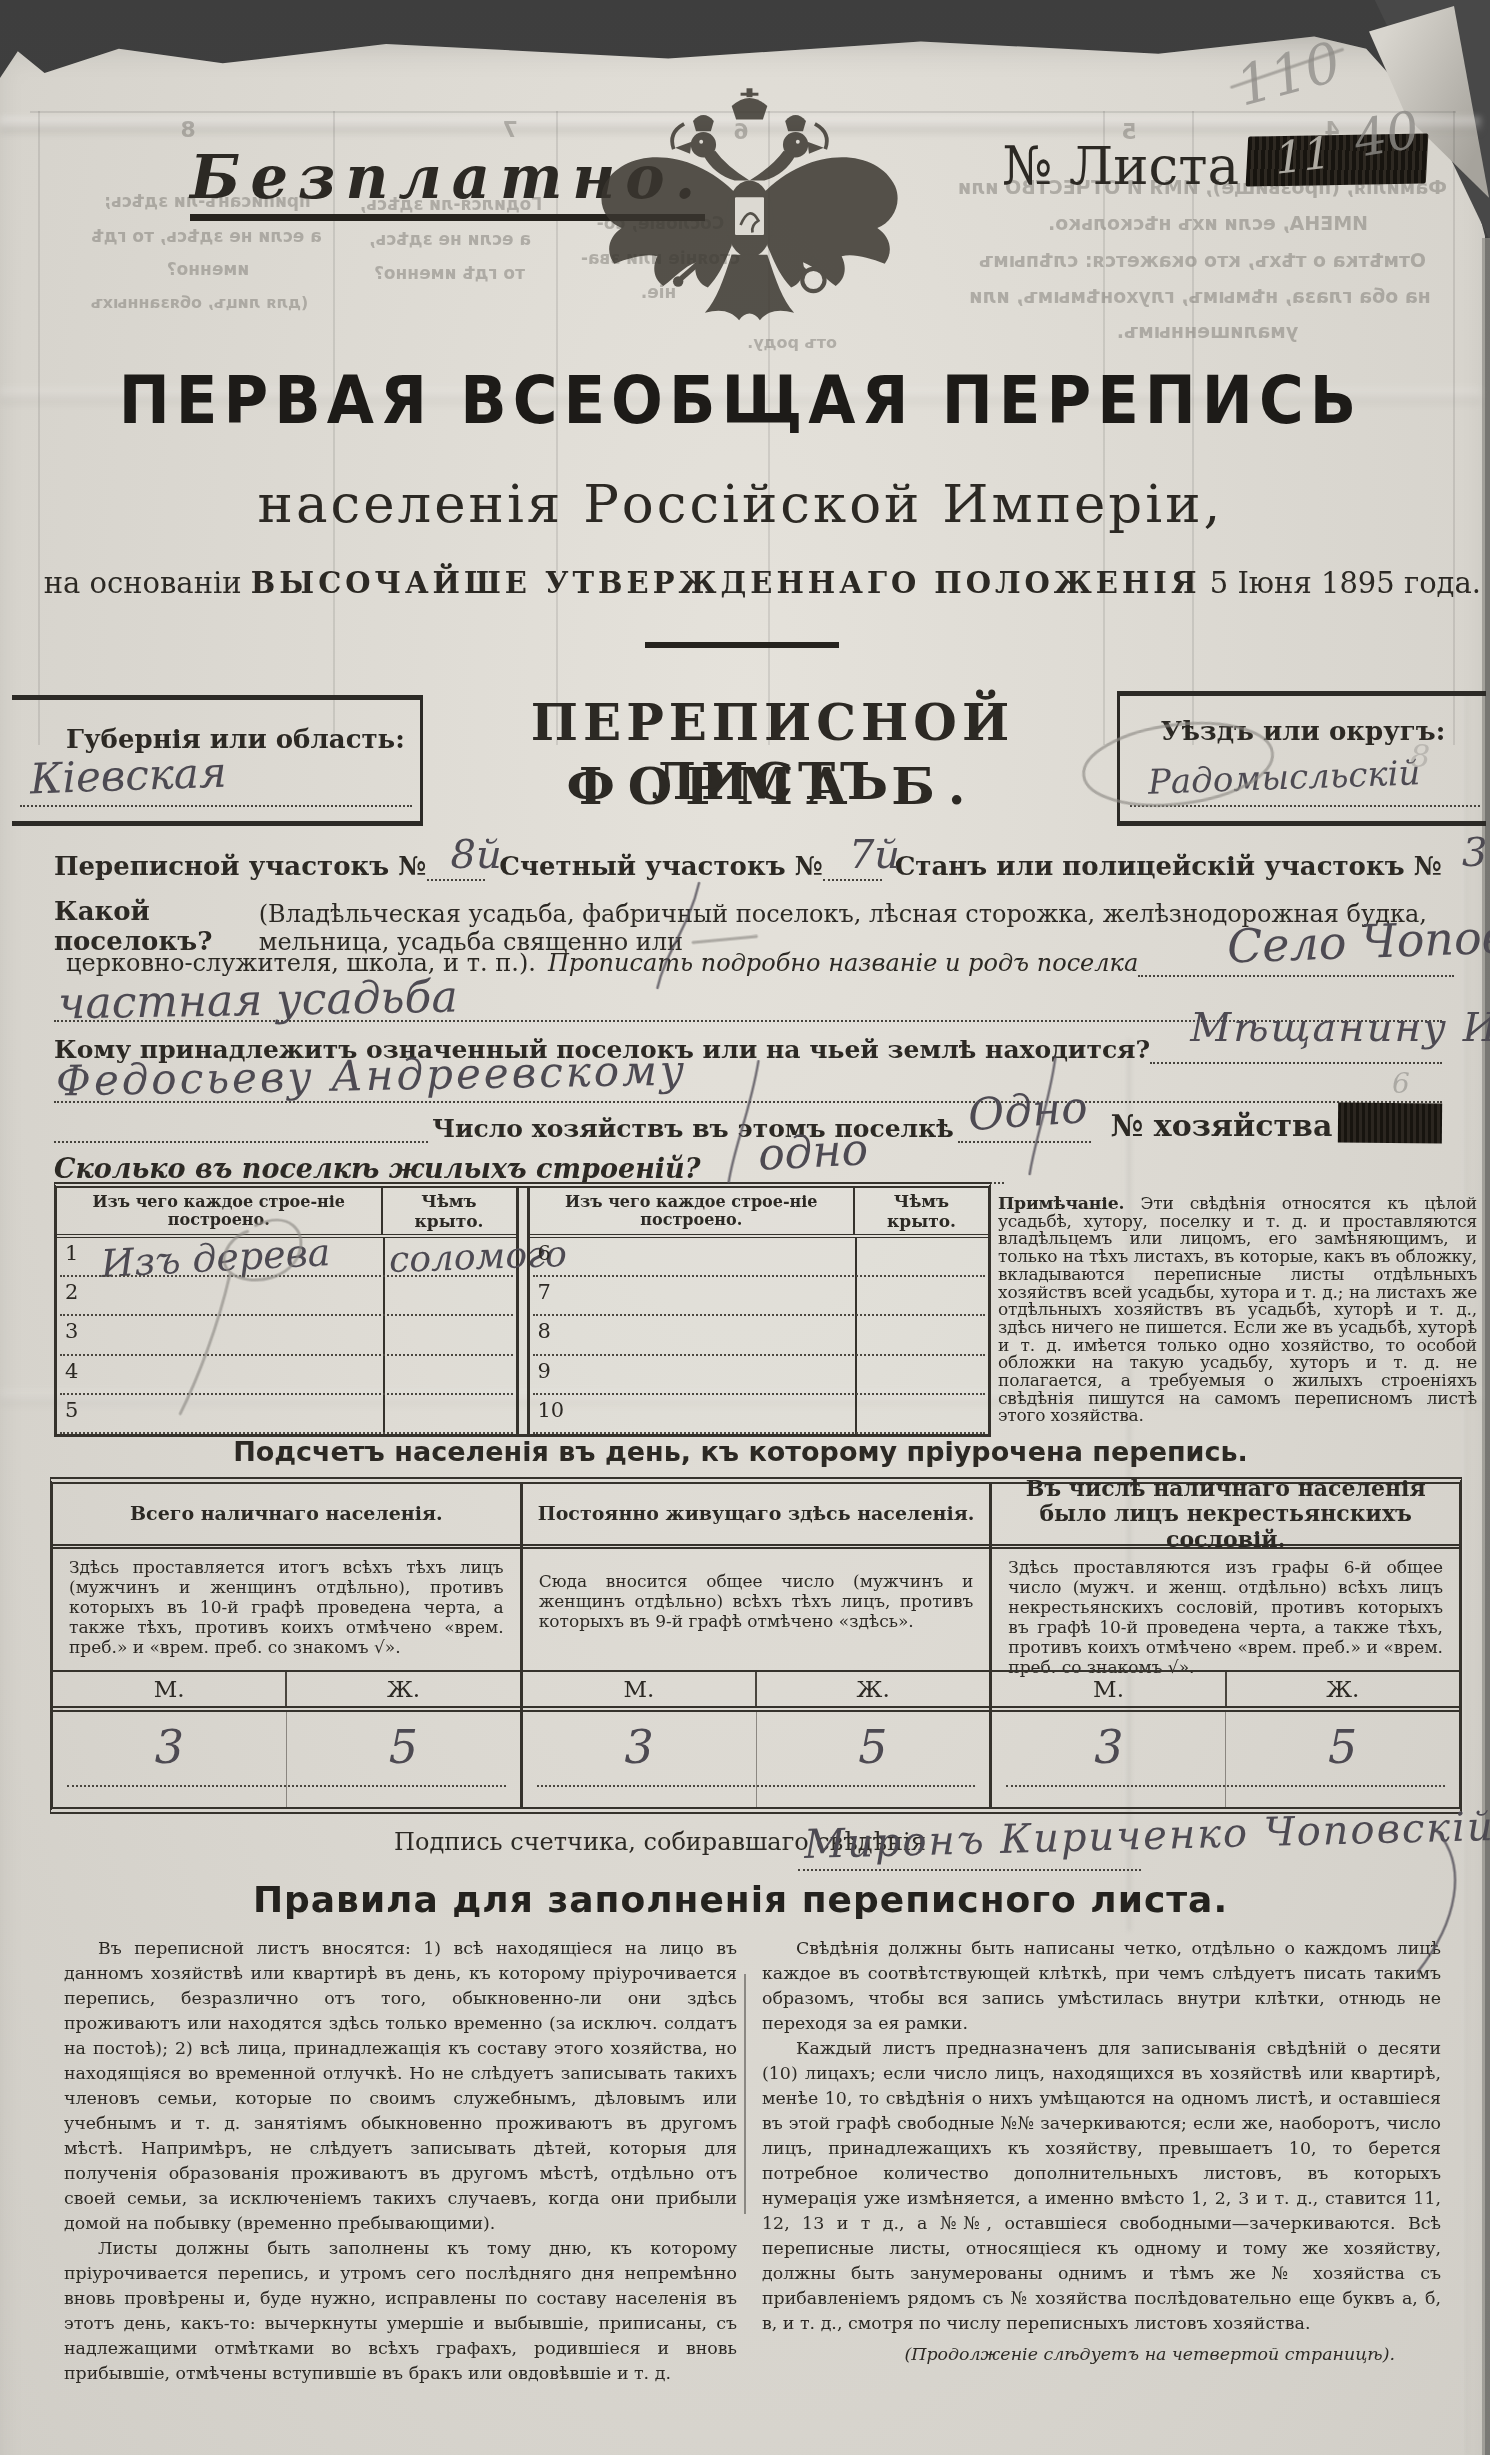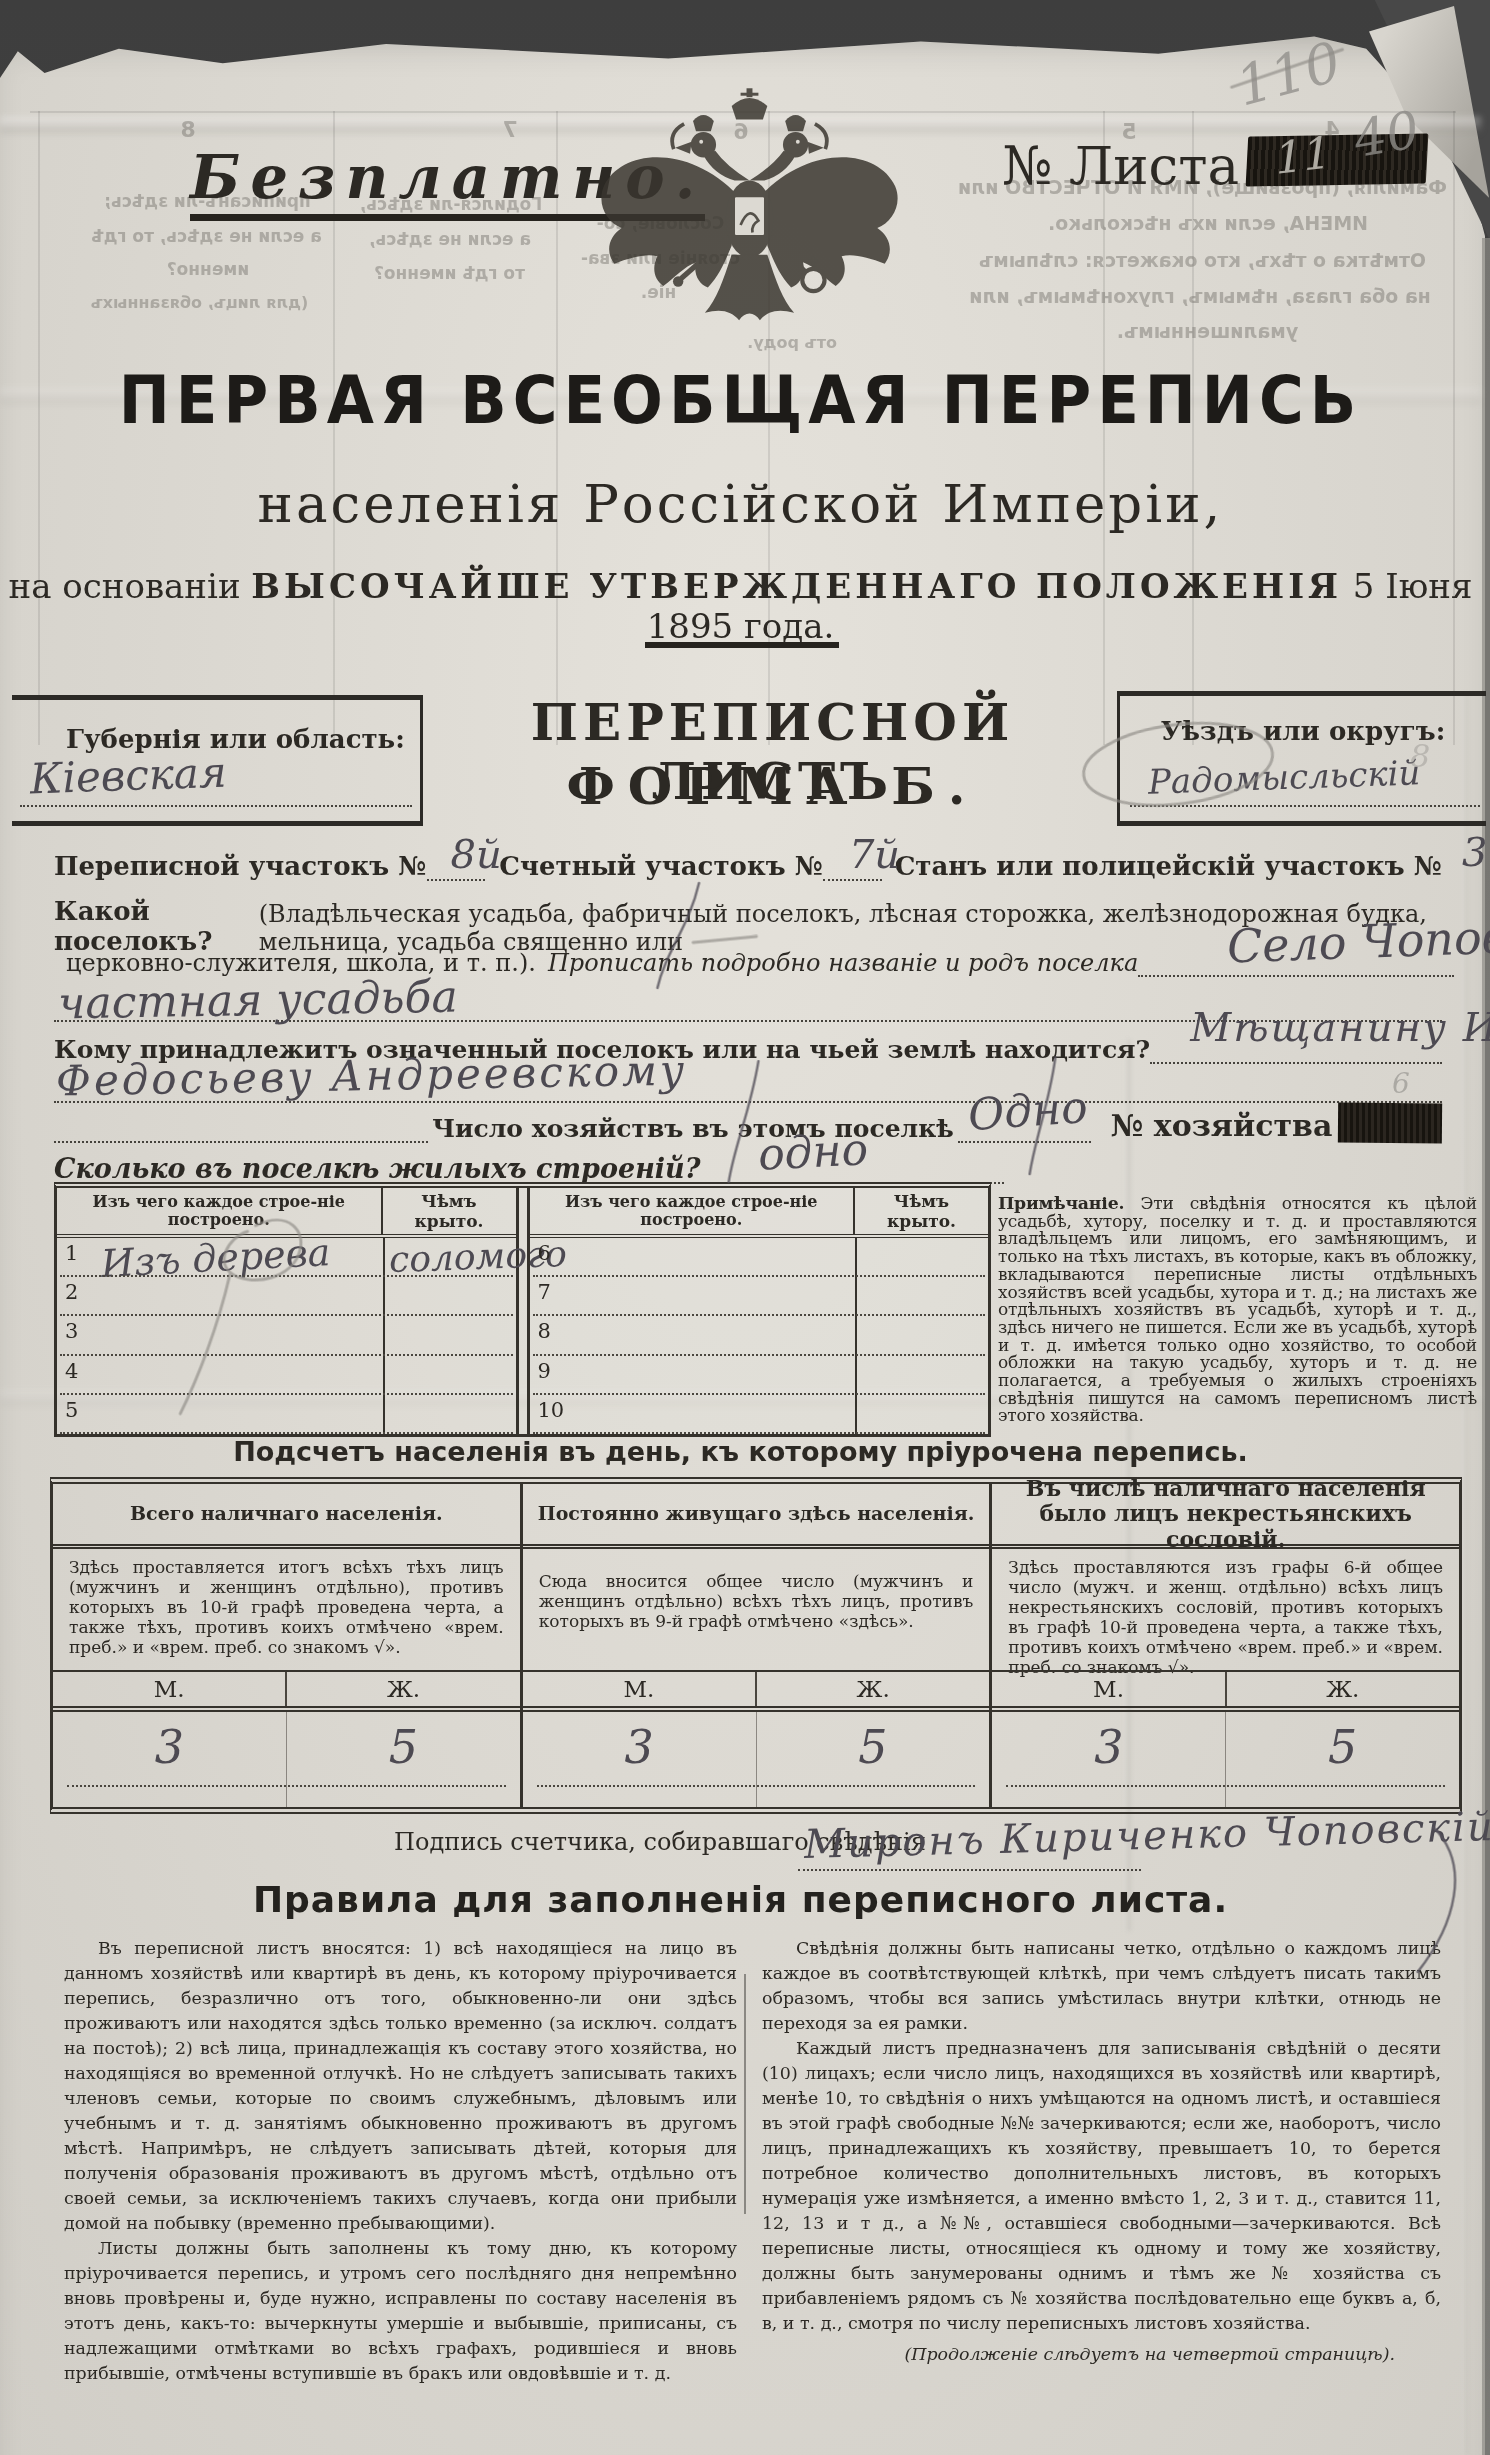--- a/index.html
+++ b/index.html
@@ -34,21 +34,21 @@
     transform:skewX(-4deg) rotate(-1deg);border-radius:2px;
     background:repeating-linear-gradient(90deg,#17140f 0 4px,#2e2922 4px 7px);}
   .stamp .hwlight{position:absolute;left:28px;top:-6px;color:#cfccc4;opacity:.8;
     font-style:italic;font-size:44px;transform:rotate(-6deg);}
   .stamp2{display:inline-block;position:relative;width:131px;height:40px;margin-left:6px;
     transform:rotate(.5deg);background:repeating-linear-gradient(90deg,#17140f 0 3px,#2b2620 3px 6px);}
   .t1{position:absolute;left:0;width:1481px;top:364px;text-align:center;
     font-family:"DejaVu Sans",sans-serif;font-weight:bold;font-size:61px;letter-spacing:6px;
     transform:scaleY(1.08);color:#1d1b18;}
   .t2{position:absolute;left:0;width:1481px;top:473px;text-align:center;font-size:53px;letter-spacing:3px;}
-  .t3{position:absolute;left:0;width:1481px;top:566px;text-align:center;font-size:34px;}
+  .t3{position:absolute;left:0;width:1481px;top:566px;text-align:right;font-size:29px;}
   .t3 .emph{letter-spacing:4px;font-weight:bold;}
   .midrule{position:absolute;left:645px;top:642px;width:194px;height:6px;background:#26231e;}
   
   .boxL{position:absolute;left:12px;top:695px;width:408px;height:121px;
     border-top:5px solid #2c2a26;border-bottom:5px solid #2c2a26;border-right:3px solid #2c2a26;}
   .boxR{position:absolute;left:1117px;top:691px;width:366px;height:125px;
     border-top:5px solid #2c2a26;border-bottom:5px solid #2c2a26;border-left:3px solid #2c2a26;}
   .boxlab{font-weight:bold;font-size:26px;}
   .fh1{position:absolute;left:426px;top:693px;width:693px;text-align:center;
     font-weight:bold;font-size:50px;letter-spacing:5px;}

